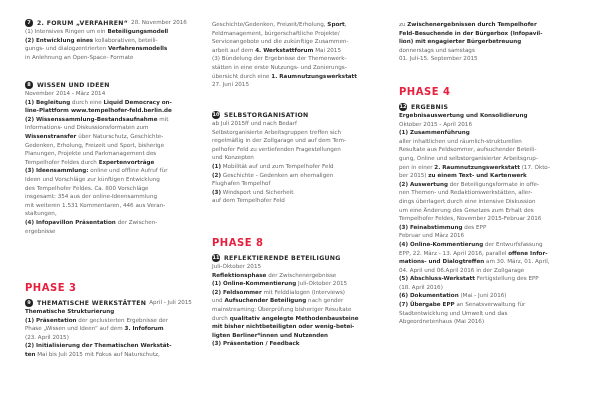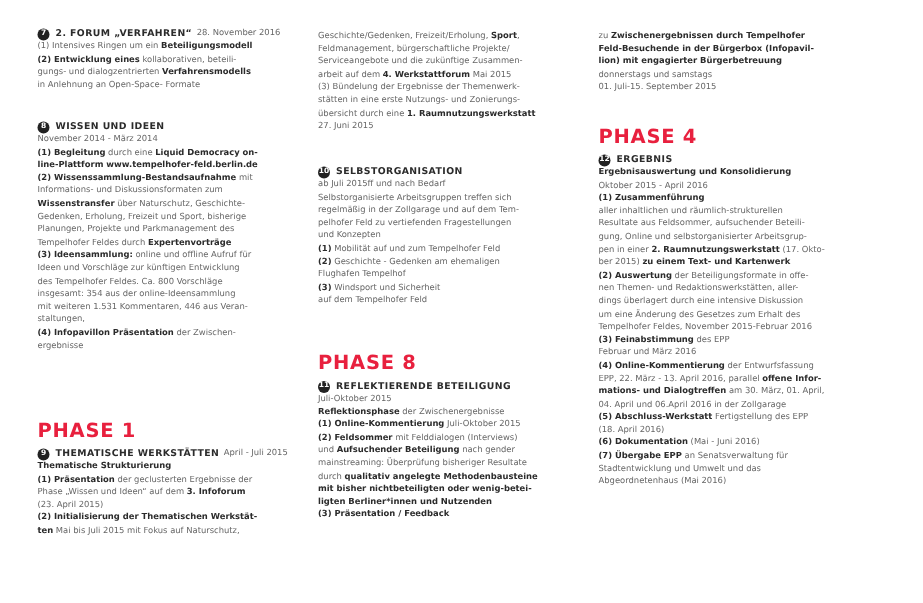--- a/index.html
+++ b/index.html
@@ -7,21 +7,21 @@
          font-family:"DejaVu Sans", "Liberation Sans", sans-serif; color:#555; }
   .col { position:absolute; top:0; }
   .c1 { left:25px; width:180px; }
   .c2 { left:212px; width:180px; }
   .c3 { left:399px; width:190px; }
   .p { font-size:5.6px; line-height:8.6px; color:#666; margin:0; }
   .p b { color:#2b2b2b; font-weight:bold; }
   .head { font-size:6.2px; line-height:9px; font-weight:bold; color:#2b2b2b; letter-spacing:0.3px; display:flex; align-items:center; margin:0; }
   .num { display:inline-flex; width:8px; height:8px; border-radius:50%; background:#222; color:#fff; font-size:5px; font-weight:bold; align-items:center; justify-content:center; margin-right:4px; flex:0 0 8px; letter-spacing:0; }
   .date-inline { font-weight:normal; color:#666; margin-left:3px; letter-spacing:0; font-size:5.6px; }
-  .phase { font-size:13px; line-height:13px; font-weight:bold; color:#e8203e; letter-spacing:0.5px; margin:0; }
+  .phase { font-size:10px; line-height:13px; font-weight:bold; color:#e8203e; letter-spacing:0.5px; margin:0; }
   .block { position:absolute; left:0; width:100%; }
 </style>
 </head>
 <body>
 
 <div class="col c1">
   <div class="block" style="top:18px;">
     <p class="head">
       <span class="num">7</span>
       <span>2. FORUM „VERFAHREN“</span>
@@ -51,21 +51,21 @@
     <p class="p">Ideen und Vorschläge zur künftigen Entwicklung</p>
     <p class="p">des Tempelhofer Feldes. Ca. 800 Vorschläge</p>
     <p class="p">insgesamt: 354 aus der online-Ideensammlung</p>
     <p class="p">mit weiteren 1.531 Kommentaren, 446 aus Veran-</p>
     <p class="p">staltungen,</p>
     <p class="p"><b>(4) Infopavillon Präsentation</b><span> der Zwischen-</span></p>
     <p class="p">ergebnisse</p>
   </div>
 
   <div class="block" style="top:281px;">
-    <p class="phase">PHASE 1</p>
+    <p class="phase">PHASE 3</p>
     <p class="head" style="margin-top:4px;">
       <span class="num">9</span>
       <span>THEMATISCHE WERKSTÄTTEN</span>
       <span class="date-inline">April - Juli 2015</span>
     </p>
     <p class="p"><b>Thematische Strukturierung</b></p>
     <p class="p"><b>(1) Präsentation</b><span> der geclusterten Ergebnisse der</span></p>
     <p class="p"><span>Phase „Wissen und Ideen“ auf dem </span><b>3. Infoforum</b></p>
     <p class="p">(23. April 2015)</p>
     <p class="p"><b>(2) Initialisierung der Thematischen Werkstät-</b></p>

